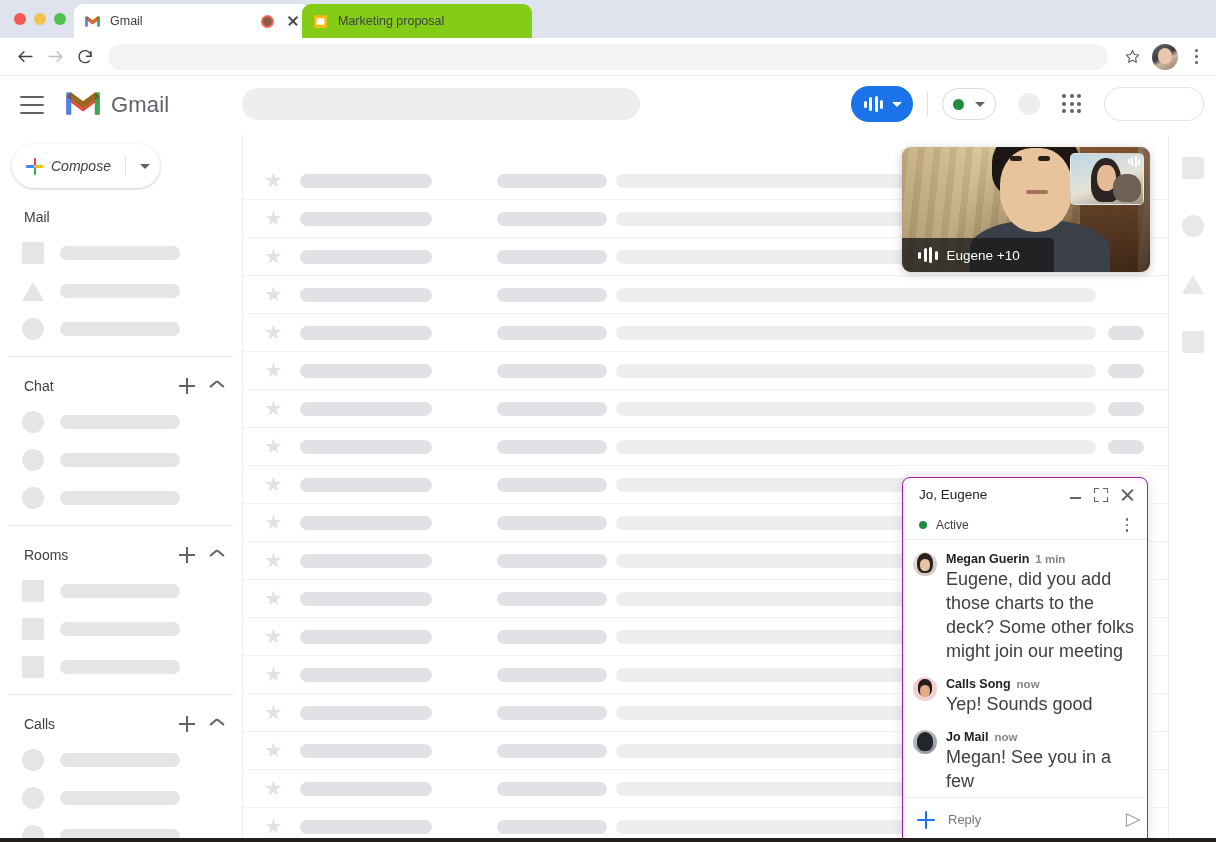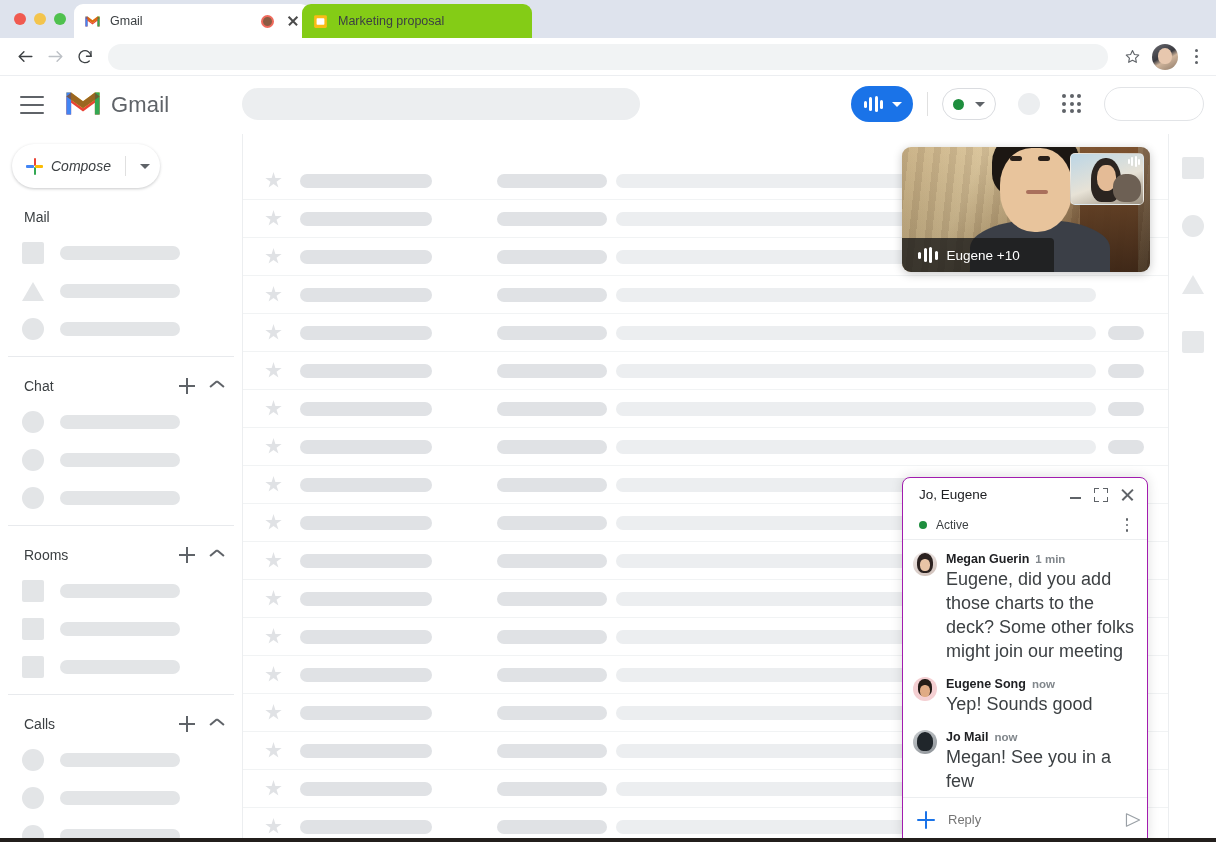--- a/index.html
+++ b/index.html
@@ -716,21 +716,21 @@
             <span class="msg-time">1 min</span>
           </div>
           <div class="msg-text">Eugene, did you add those charts to the deck? Some other folks might join our meeting</div>
         </div>
       </div>
 
       <div class="msg">
         <span class="avatar a2"></span>
         <div class="msg-body">
           <div class="msg-head">
-            <span class="msg-name">Eugene Song</span>
+            <span class="msg-name">Calls Song</span>
             <span class="msg-time">now</span>
           </div>
           <div class="msg-text">Yep! Sounds good</div>
         </div>
       </div>
 
       <div class="msg">
         <span class="avatar a3"></span>
         <div class="msg-body">
           <div class="msg-head">

